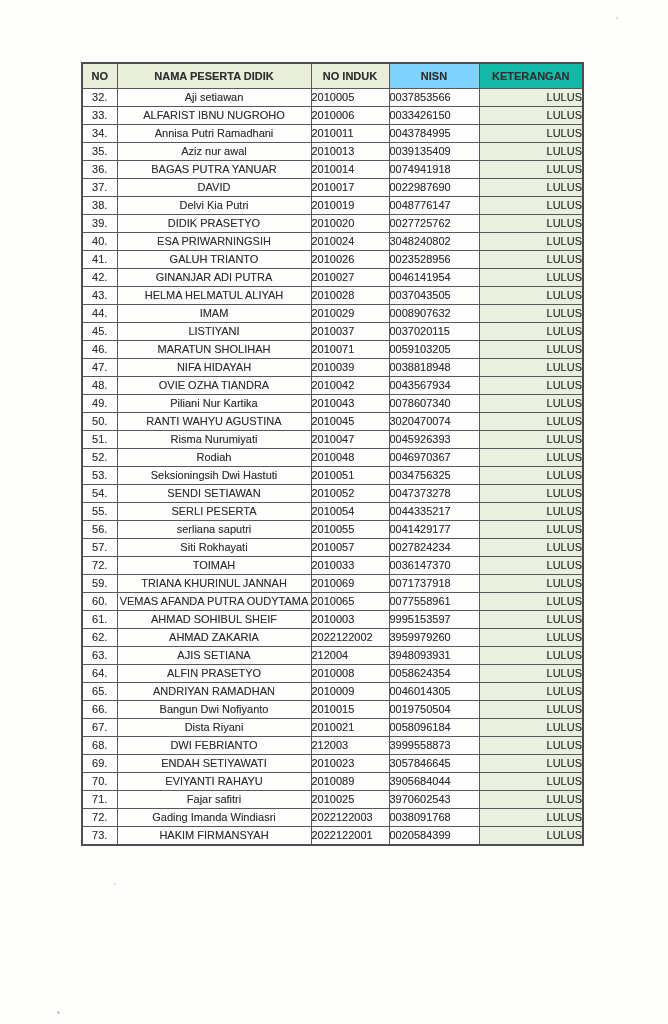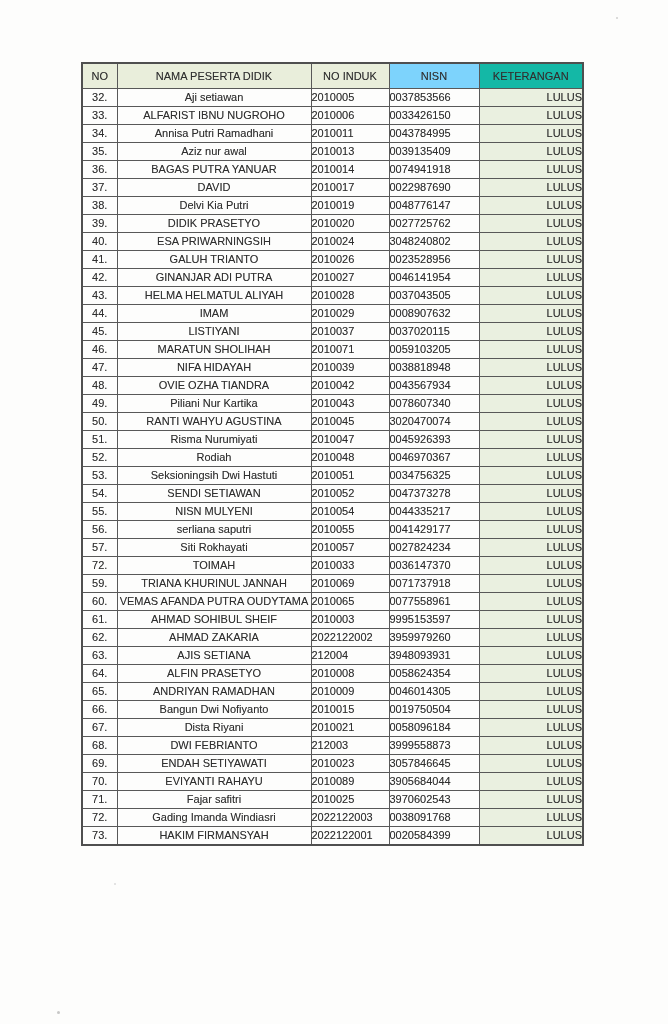--- a/index.html
+++ b/index.html
@@ -29,21 +29,21 @@
     font-size: 11px;
     color: #2f2f2f;
     padding: 0;
     line-height: 1;
     white-space: nowrap;
     overflow: hidden;
     text-shadow: 0 0 0.6px rgba(70,70,70,0.45);
   }
   table.students thead th {
     height: 24px;
-    font-weight: normal;
+    font-weight: bold;
     text-align: center;
     vertical-align: middle;
   }
   table.students tbody td {
     height: 17px;
     vertical-align: middle;
     background: #fdfdfc;
   }
   td.c-no   { text-align: center; }
   td.c-nama { text-align: center; padding-left: 6px; }
@@ -237,21 +237,21 @@
         </tr>
         <tr>
           <td class="c-no">54.</td>
           <td class="c-nama">SENDI SETIAWAN</td>
           <td class="c-induk">2010052</td>
           <td class="c-nisn">0047373278</td>
           <td class="c-ket" style="background: rgb(234, 240, 224);">LULUS</td>
         </tr>
         <tr>
           <td class="c-no">55.</td>
-          <td class="c-nama">NISN MULYENI</td>
+          <td class="c-nama">SERLI PESERTA</td>
           <td class="c-induk">2010054</td>
           <td class="c-nisn">0044335217</td>
           <td class="c-ket" style="background: rgb(234, 240, 224);">LULUS</td>
         </tr>
         <tr>
           <td class="c-no">56.</td>
           <td class="c-nama">serliana saputri</td>
           <td class="c-induk">2010055</td>
           <td class="c-nisn">0041429177</td>
           <td class="c-ket" style="background: rgb(234, 240, 224);">LULUS</td>

